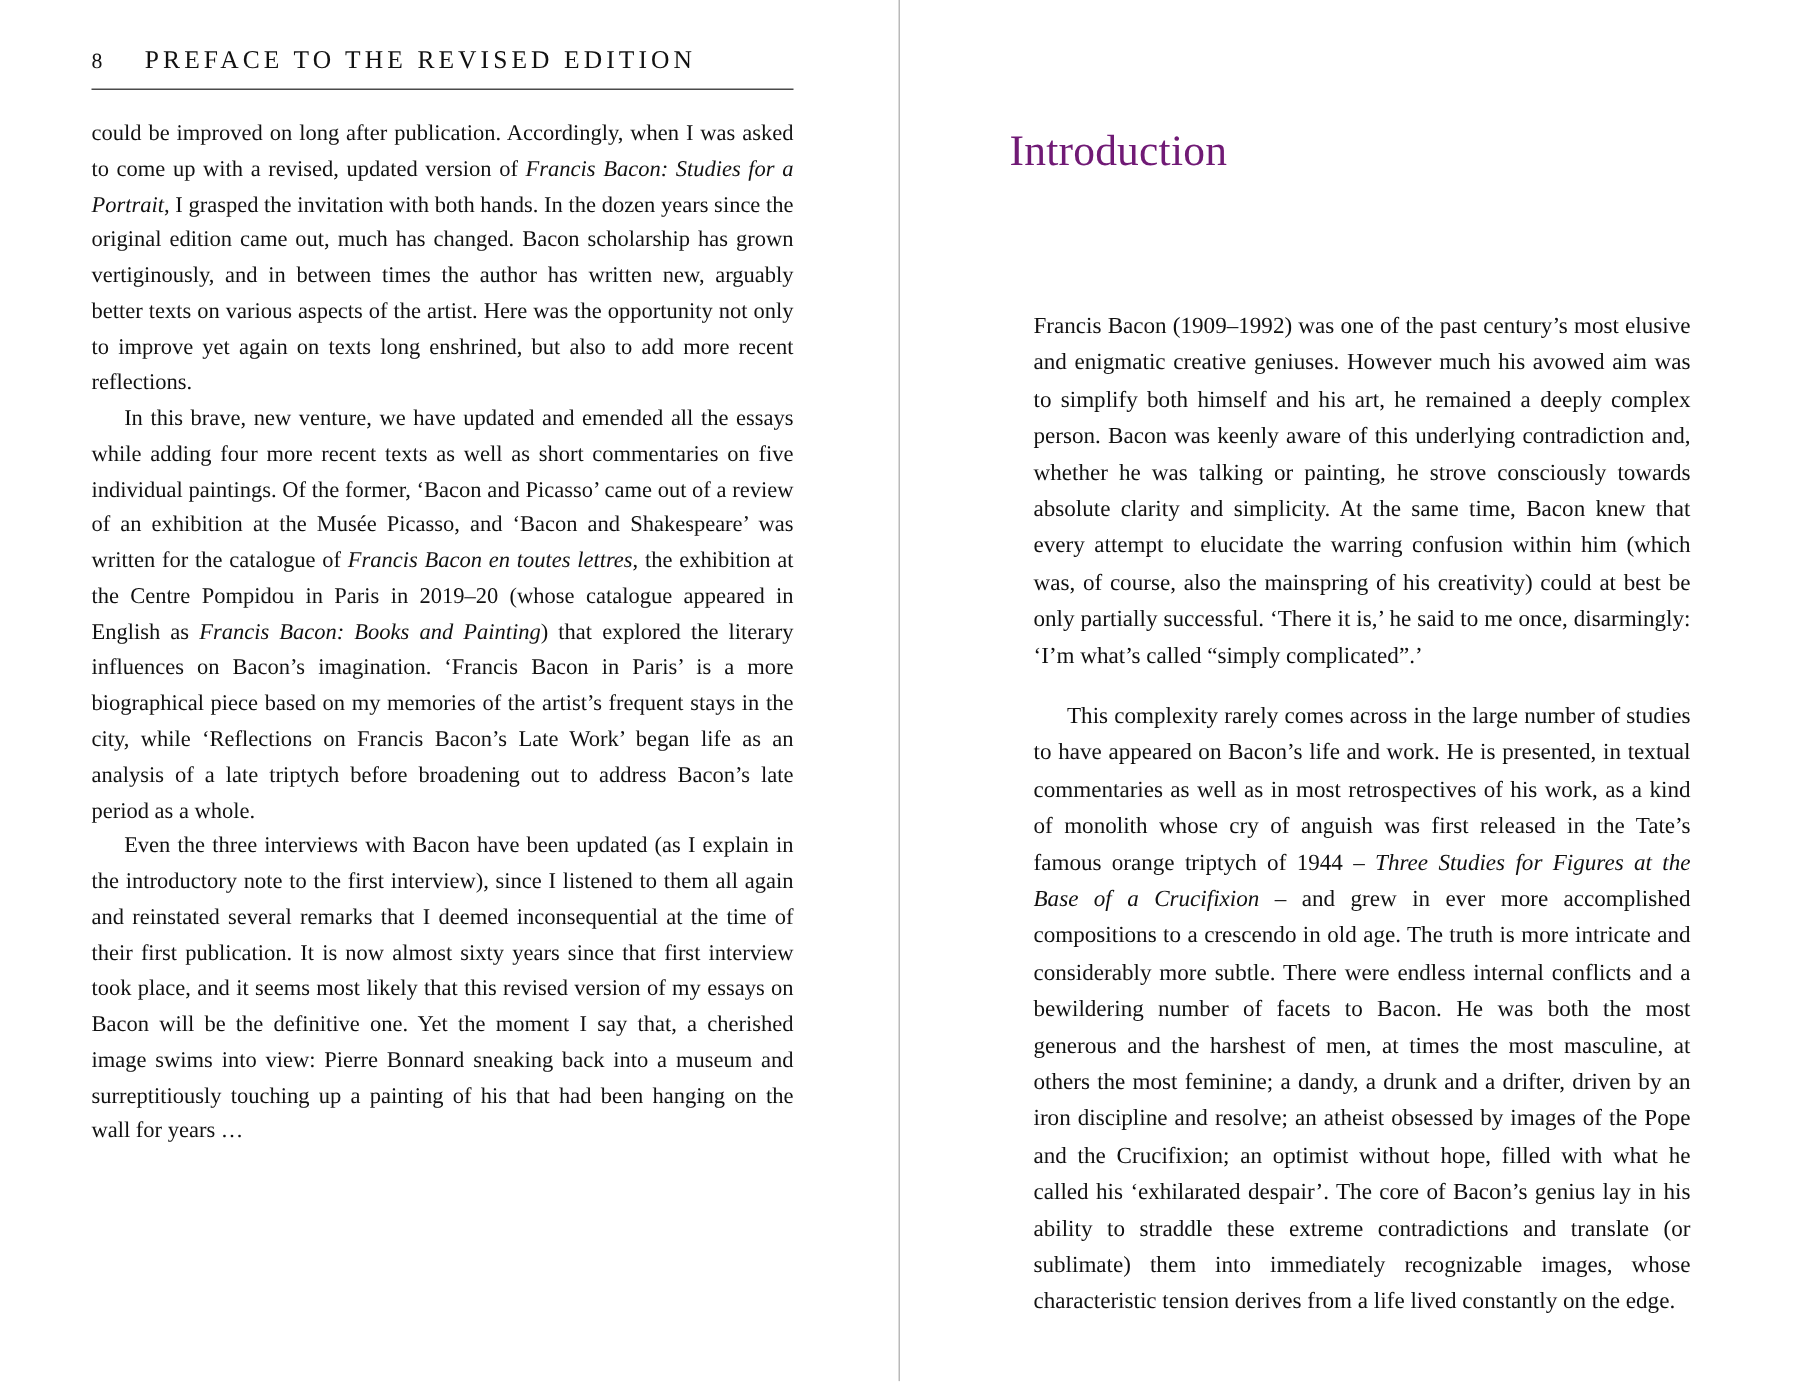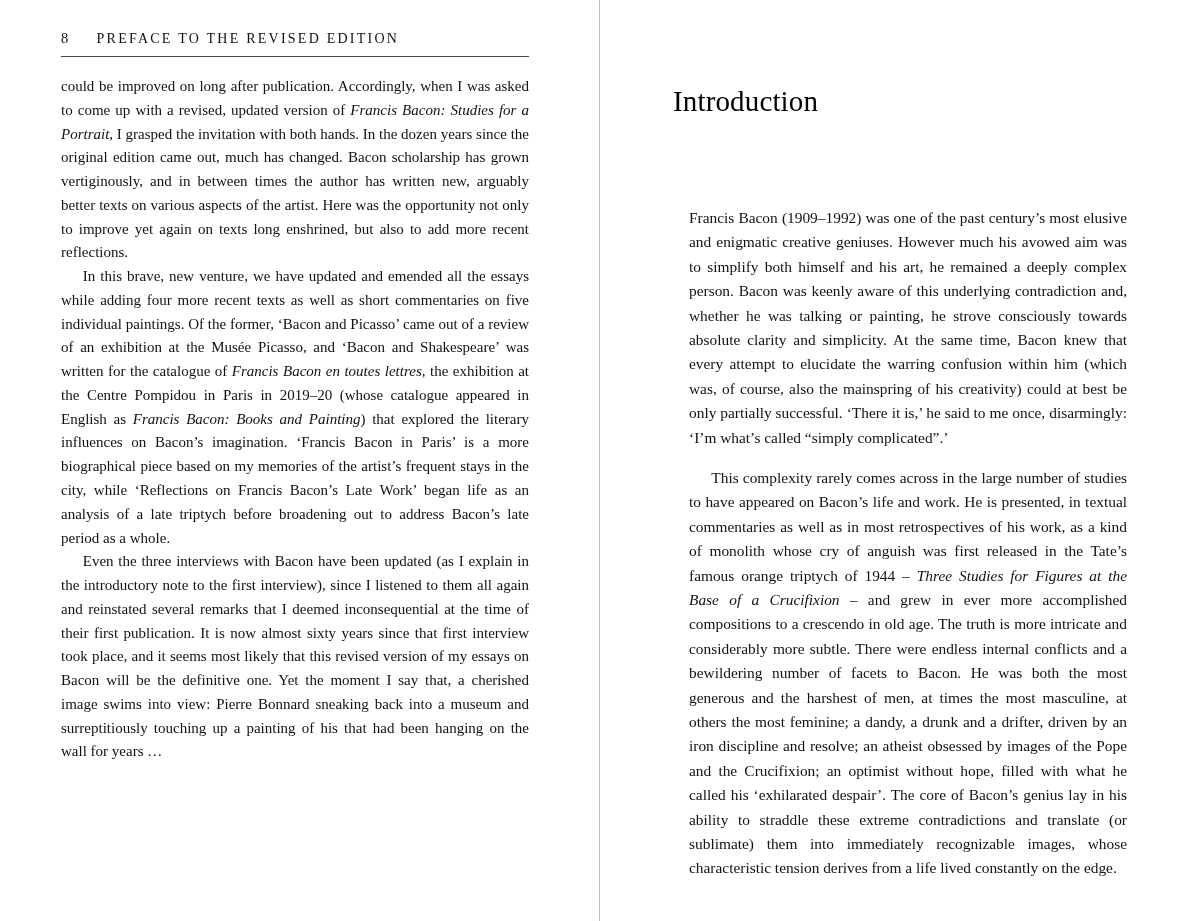--- a/index.html
+++ b/index.html
@@ -53,21 +53,21 @@
     gap: 28px;
     padding-bottom: 9px;
     border-bottom: 1px solid #4a4a4a;
   }
   .folio {
     font-size: 14.5px;
     letter-spacing: 0.02em;
     color: #111;
   }
   .running-title {
-    font-size: 14px;
+    font-size: 17px;
     letter-spacing: 0.16em;
     text-transform: uppercase;
     color: #111;
   }
   .body-col {
     margin-top: 18px;
     font-size: 15px;
     line-height: 1.585;
     text-align: justify;
     text-justify: inter-word;
@@ -94,21 +94,21 @@
     left: 73px;
     top: 30px;
     width: 470px;
   }
   .chapter-title {
     font-size: 29px;
     font-weight: 400;
     line-height: 1.1;
     margin: 56px 0 0 0;
     letter-spacing: 0.005em;
-    color: #000000;
+    color: #701a75;
   }
   .recto-body {
     margin-top: 88px;
     font-size: 15.4px;
     line-height: 1.585;
     text-align: justify;
     text-justify: inter-word;
   }
   .recto-body p {
     margin: 16px;

